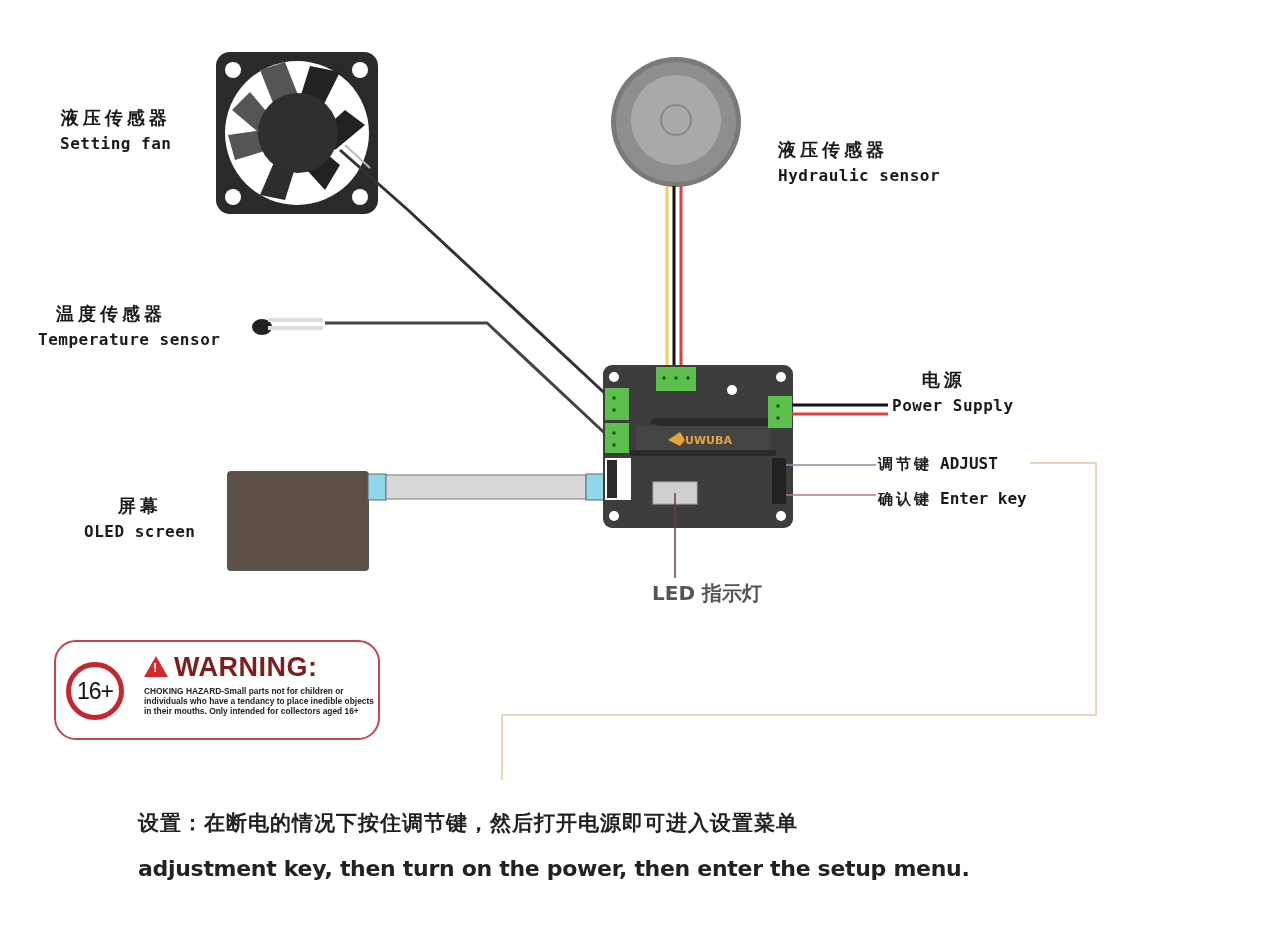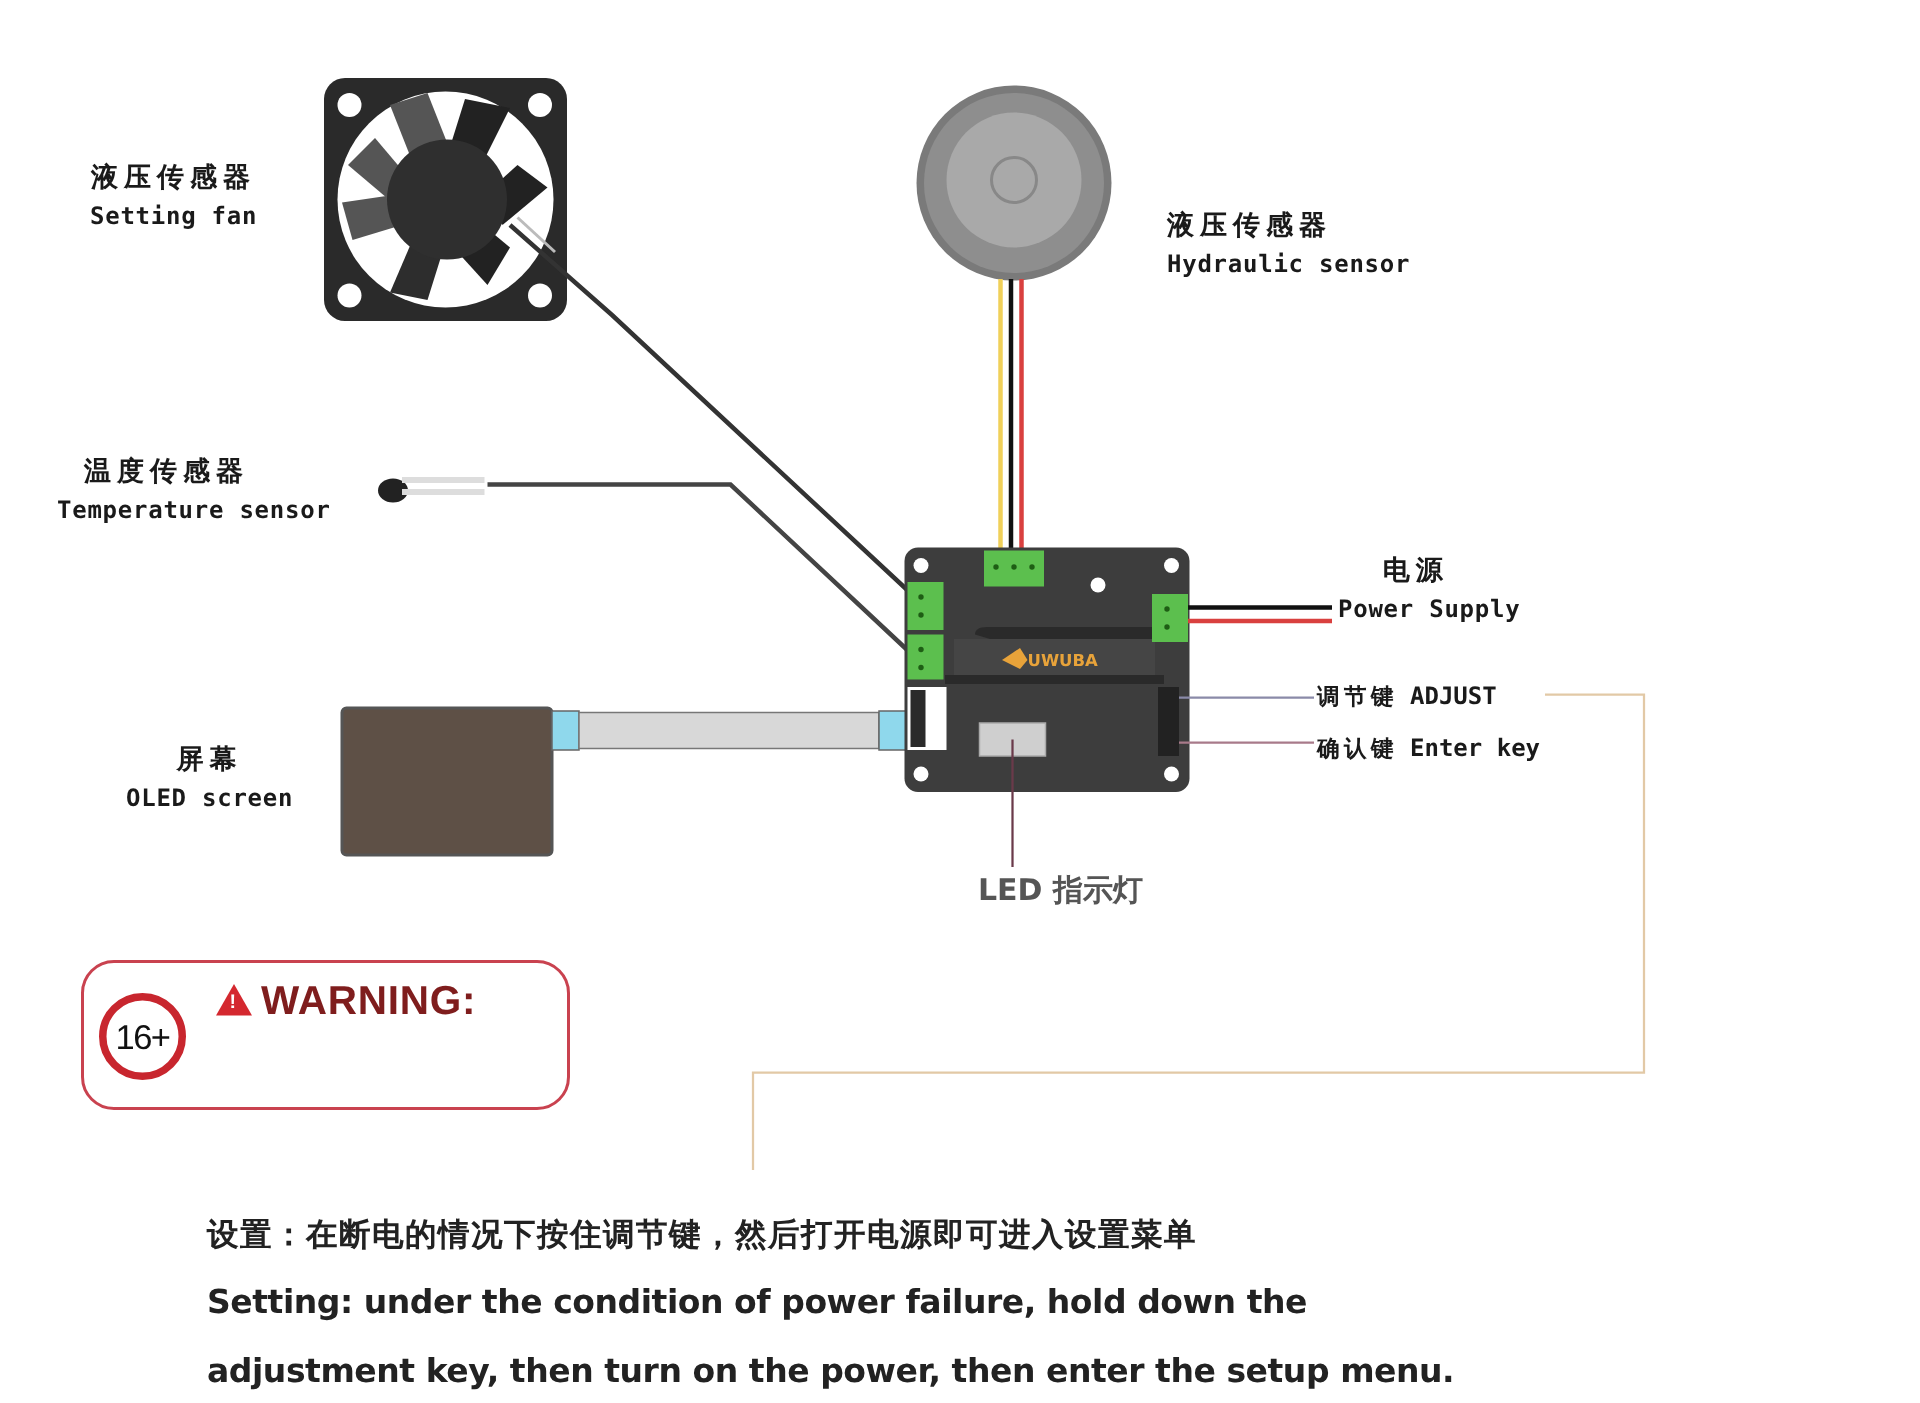--- a/index.html
+++ b/index.html
@@ -159,19 +159,19 @@
   <span class="zh">调节键</span><span>ADJUST</span>
 </div>
 <div class="inline-lbl" id="enter-label">
   <span class="zh">确认键</span><span>Enter key</span>
 </div>
 <div id="led-label">LED 指示灯</div>
 
 <div id="warning">
   <div class="age">16+</div>
   <div class="title"><span class="tri"></span><span>WARNING:</span></div>
+  <div class="body">CHOKING HAZARD-Small parts not for children or individuals who have a tendancy to place inedible objects in their mouths. Only intended for collectors aged 16+</div>
 </div>
 
 <div id="setting">
   <div class="zh-line">设置：在断电的情况下按住调节键，然后打开电源即可进入设置菜单</div>
-  <div>Setting: under the condition of power failure, hold down the</div>
   <div>adjustment key, then turn on the power, then enter the setup menu.</div>
 </div>
 
 </body></html>

